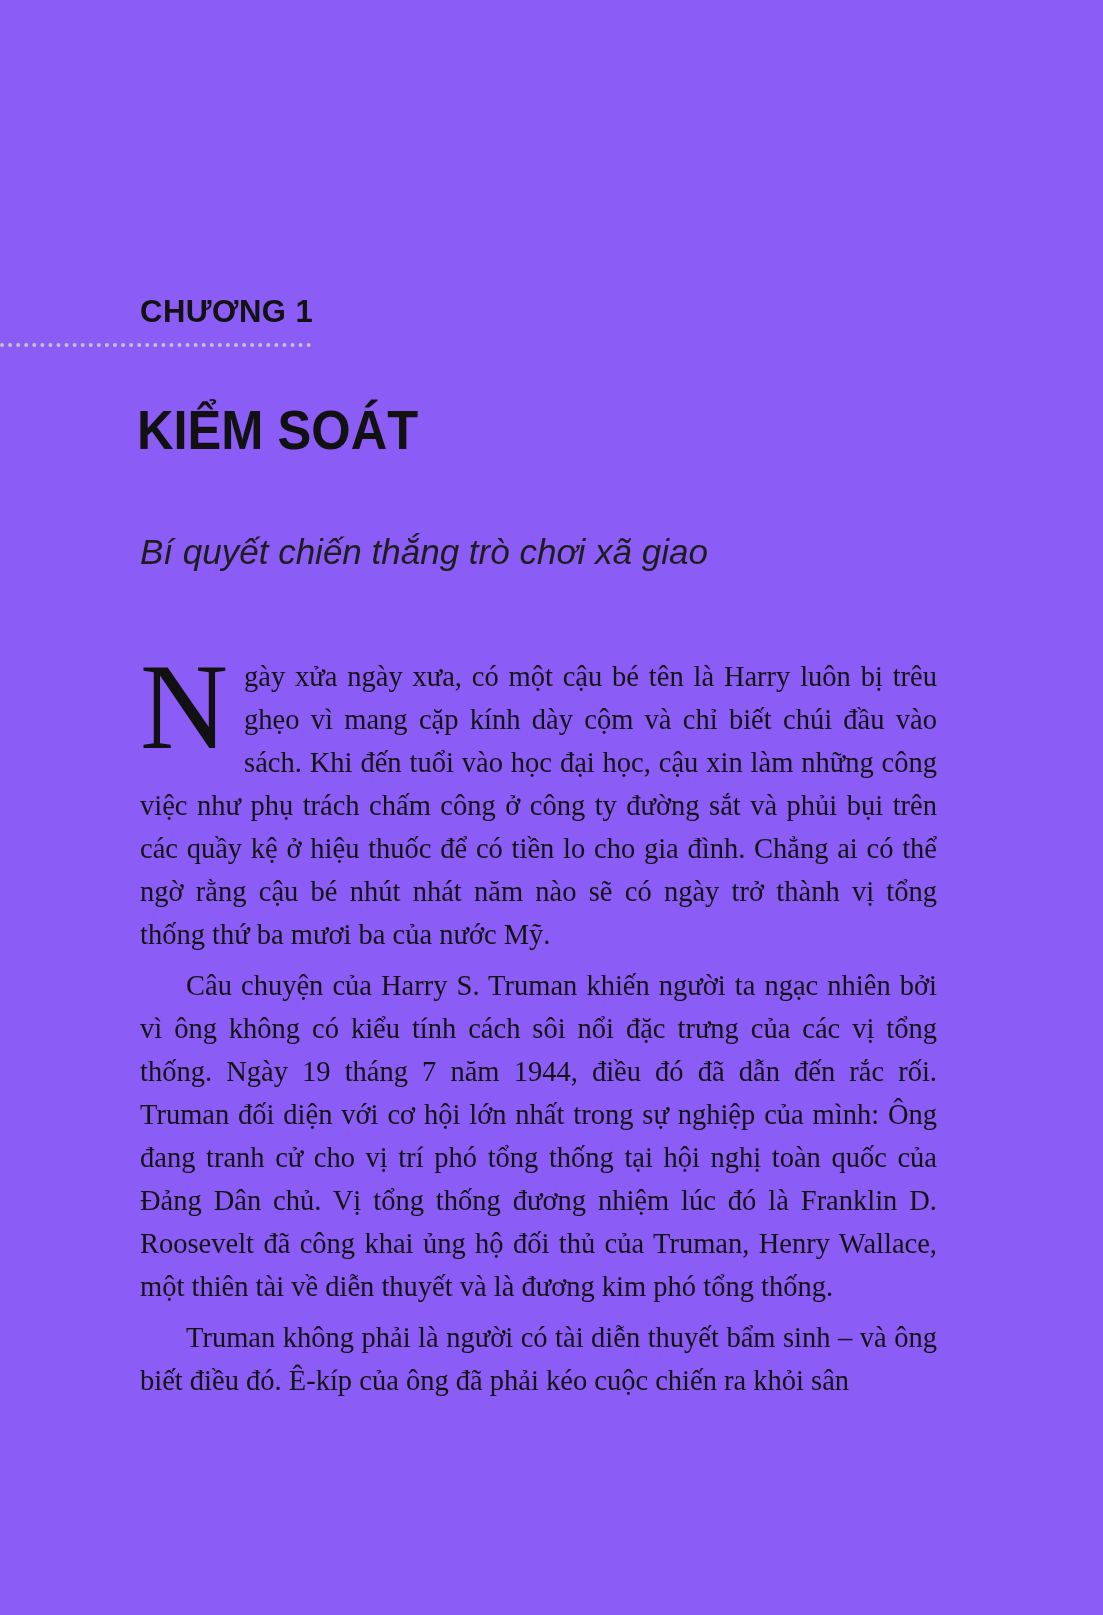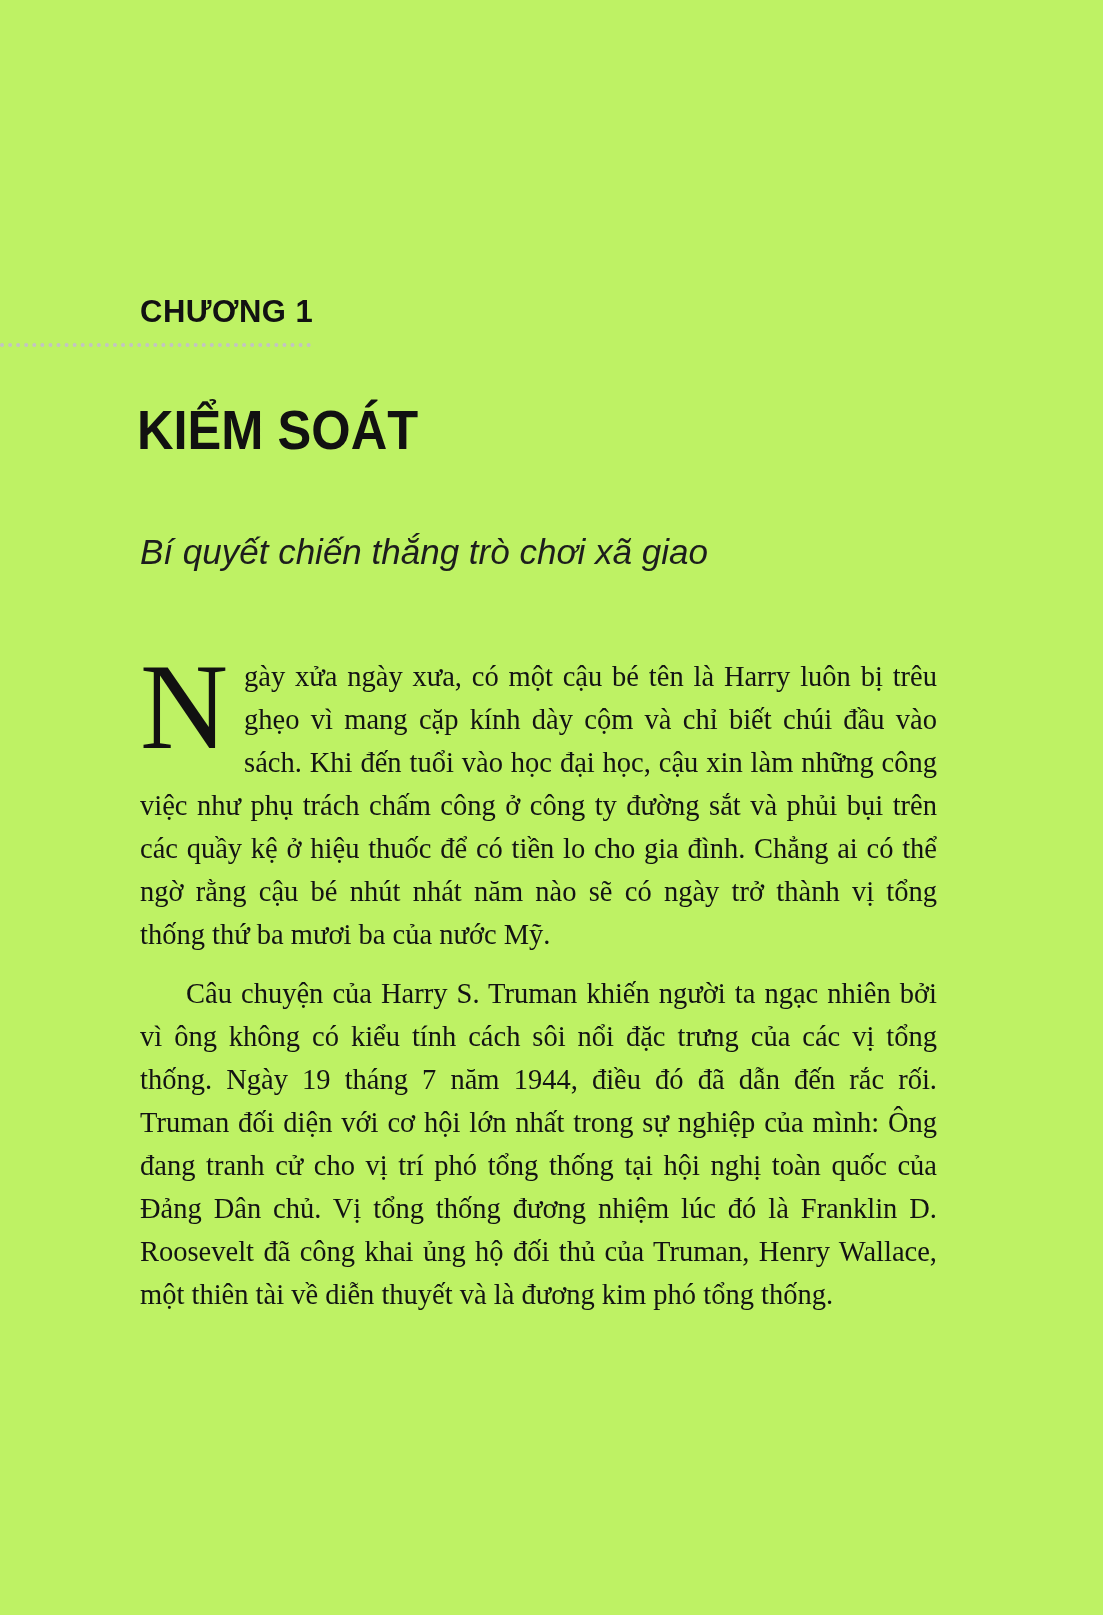--- a/index.html
+++ b/index.html
@@ -2,21 +2,21 @@
 <html><head>
 <meta charset="utf-8">
 <style>
   * { box-sizing: border-box; }
   html, body { margin: 0; padding: 0; background: #ffffff; }
 
   .page {
     position: relative;
     width: 1103px;
     height: 1615px;
-    background: #bef264;
+    background: #8b5cf6;
     overflow: hidden;
     color: #161616;
   }
 
   .chapter-label {
     position: absolute;
     left: 140px;
     top: 294px;
     font-family: "Liberation Sans", sans-serif;
     font-weight: 700;
@@ -67,21 +67,21 @@
     top: 655px;
     width: 797px;
     font-family: "Liberation Serif", serif;
     font-size: 28.5px;
     line-height: 43px;
     text-align: justify;
     color: #131313;
   }
 
   .para { margin: 0; }
-  .para + .para { margin-top: 16px; text-indent: 46px; font-family: Liberation Serif, serif; }
+  .para + .para { margin-top: 8px; text-indent: 46px; font-family: Liberation Serif, serif; }
 
   .drop-cap {
     float: left;
     font-family: "Liberation Serif", serif;
     font-size: 122px;
     line-height: 0.72;
     padding: 8px 16px 2px 0;
     color: #111111;
   }
 </style>
@@ -101,16 +101,19 @@
   <div class="body-text">
 
     <p class="para">
       <span class="drop-cap">N</span><span>gày xửa ngày xưa, có một cậu bé tên là Harry luôn bị trêu ghẹo vì mang cặp kính dày cộm và chỉ biết chúi đầu vào sách. Khi đến tuổi vào học đại học, cậu xin làm những công việc như phụ trách chấm công ở công ty đường sắt và phủi bụi trên các quầy kệ ở hiệu thuốc để có tiền lo cho gia đình. Chẳng ai có thể ngờ rằng cậu bé nhút nhát năm nào sẽ có ngày trở thành vị tổng thống thứ ba mươi ba của nước Mỹ.</span>
     </p>
 
     <p class="para">
       <span>Câu chuyện của Harry S. Truman khiến người ta ngạc nhiên bởi vì ông không có kiểu tính cách sôi nổi đặc trưng của các vị tổng thống. Ngày 19 tháng 7 năm 1944, điều đó đã dẫn đến rắc rối. Truman đối diện với cơ hội lớn nhất trong sự nghiệp của mình: Ông đang tranh cử cho vị trí phó tổng thống tại hội nghị toàn quốc của Đảng Dân chủ. Vị tổng thống đương nhiệm lúc đó là Franklin D. Roosevelt đã công khai ủng hộ đối thủ của Truman, Henry Wallace, một thiên tài về diễn thuyết và là đương kim phó tổng thống.</span>
     </p>
 
+    <p class="para">
+      <span>Truman không phải là người có tài diễn thuyết bẩm sinh – và ông biết điều đó. Ê-kíp của ông đã phải kéo cuộc chiến ra khỏi sân</span>
+    </p>
 
   </div>
 
 </div>
 
 </body></html>

